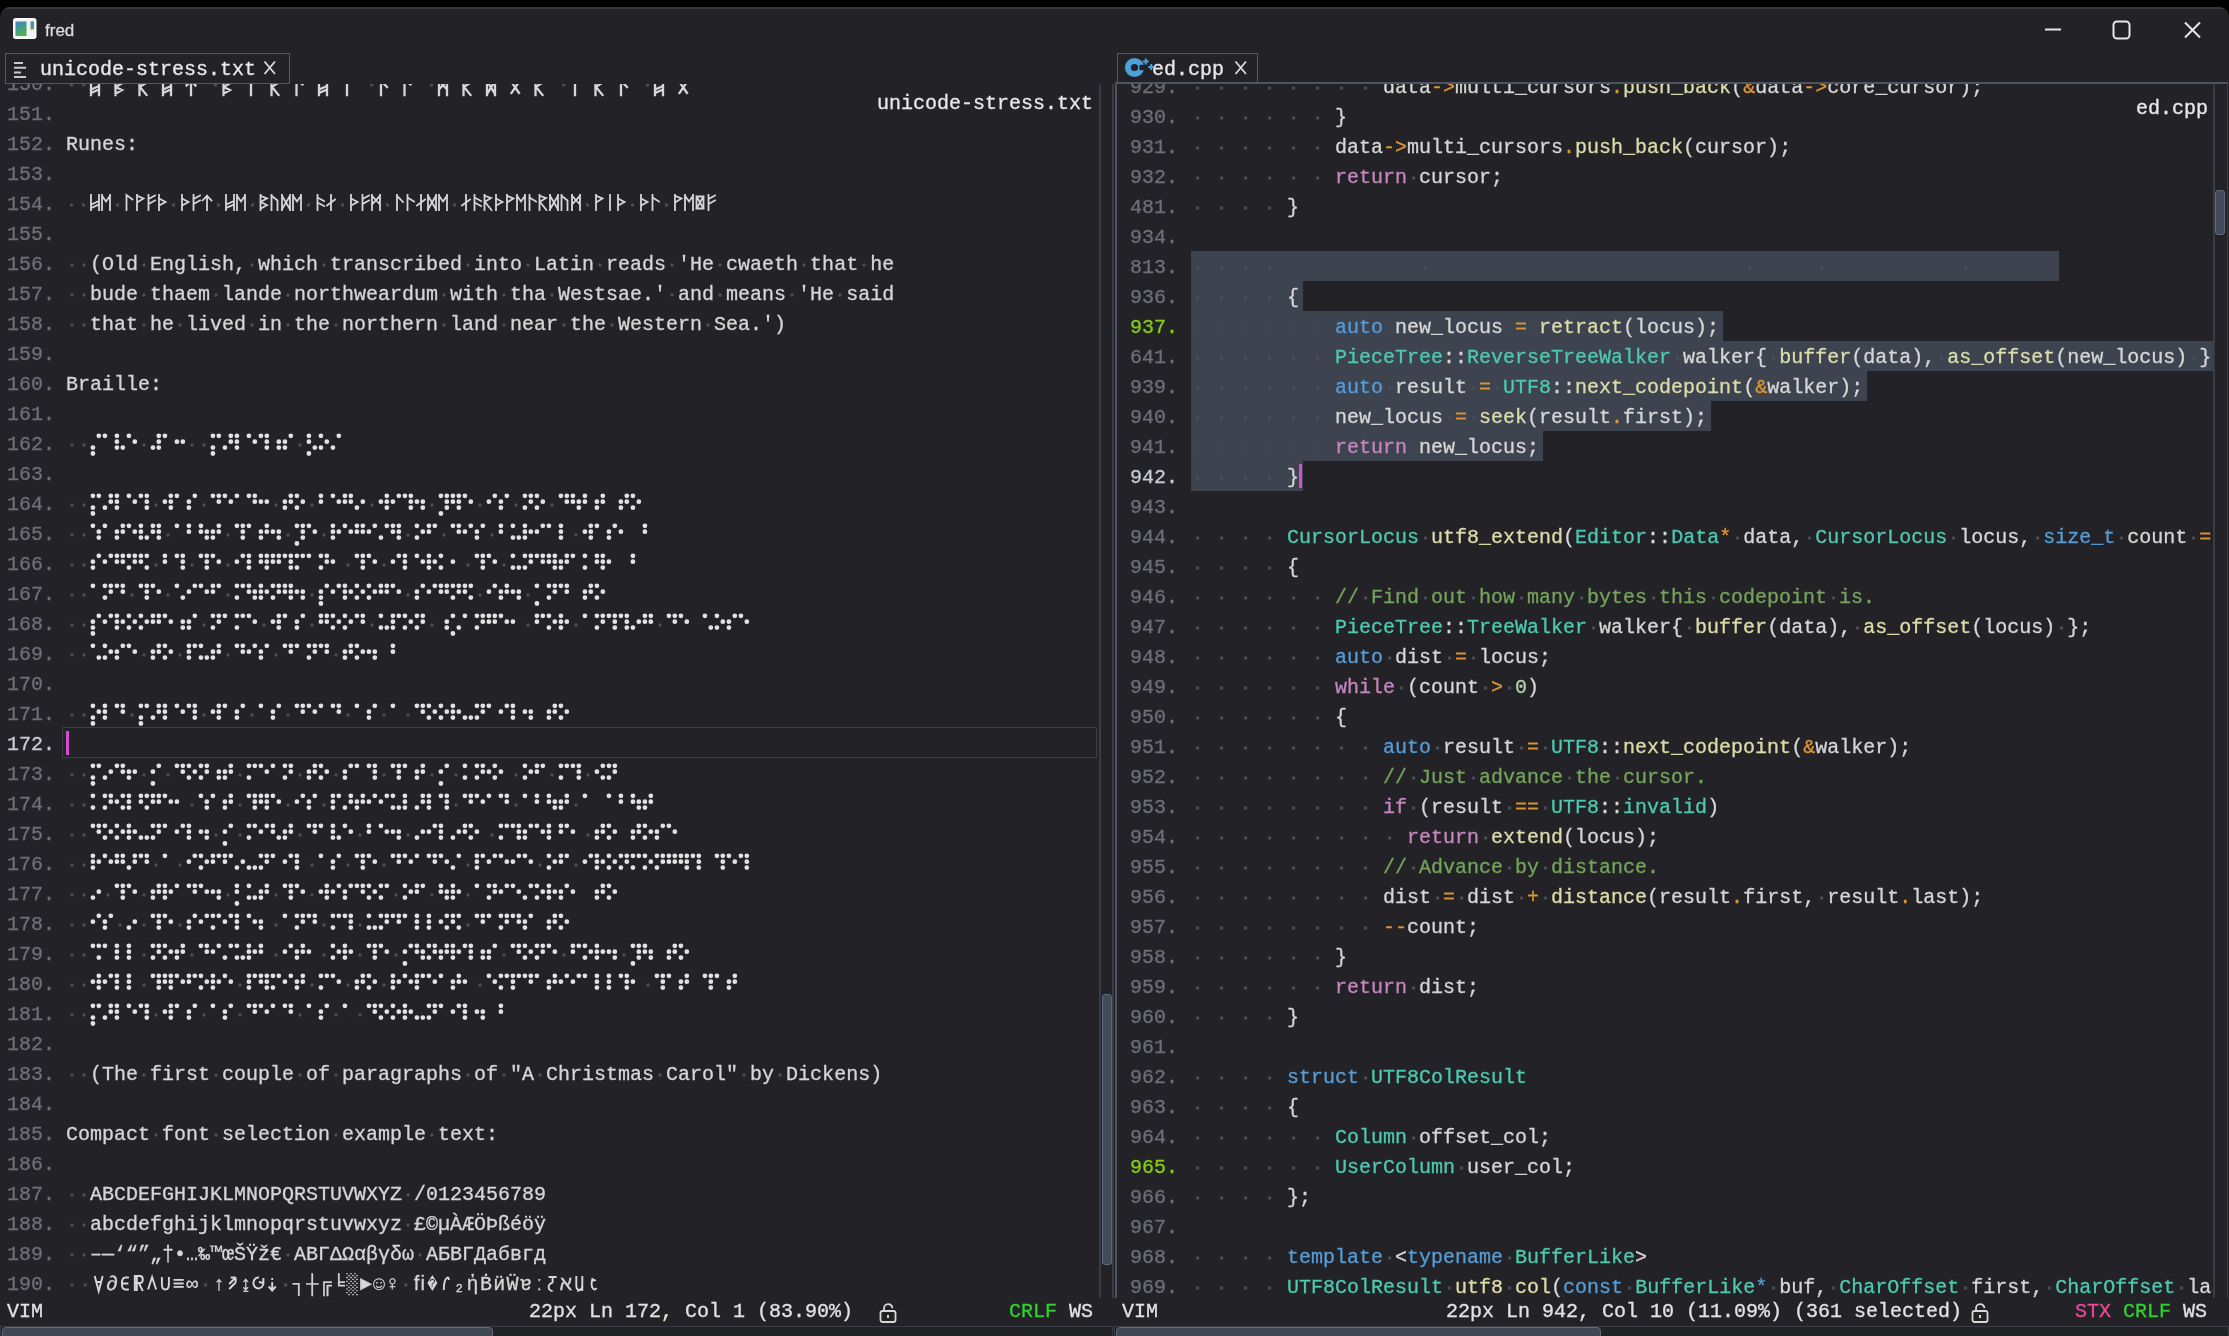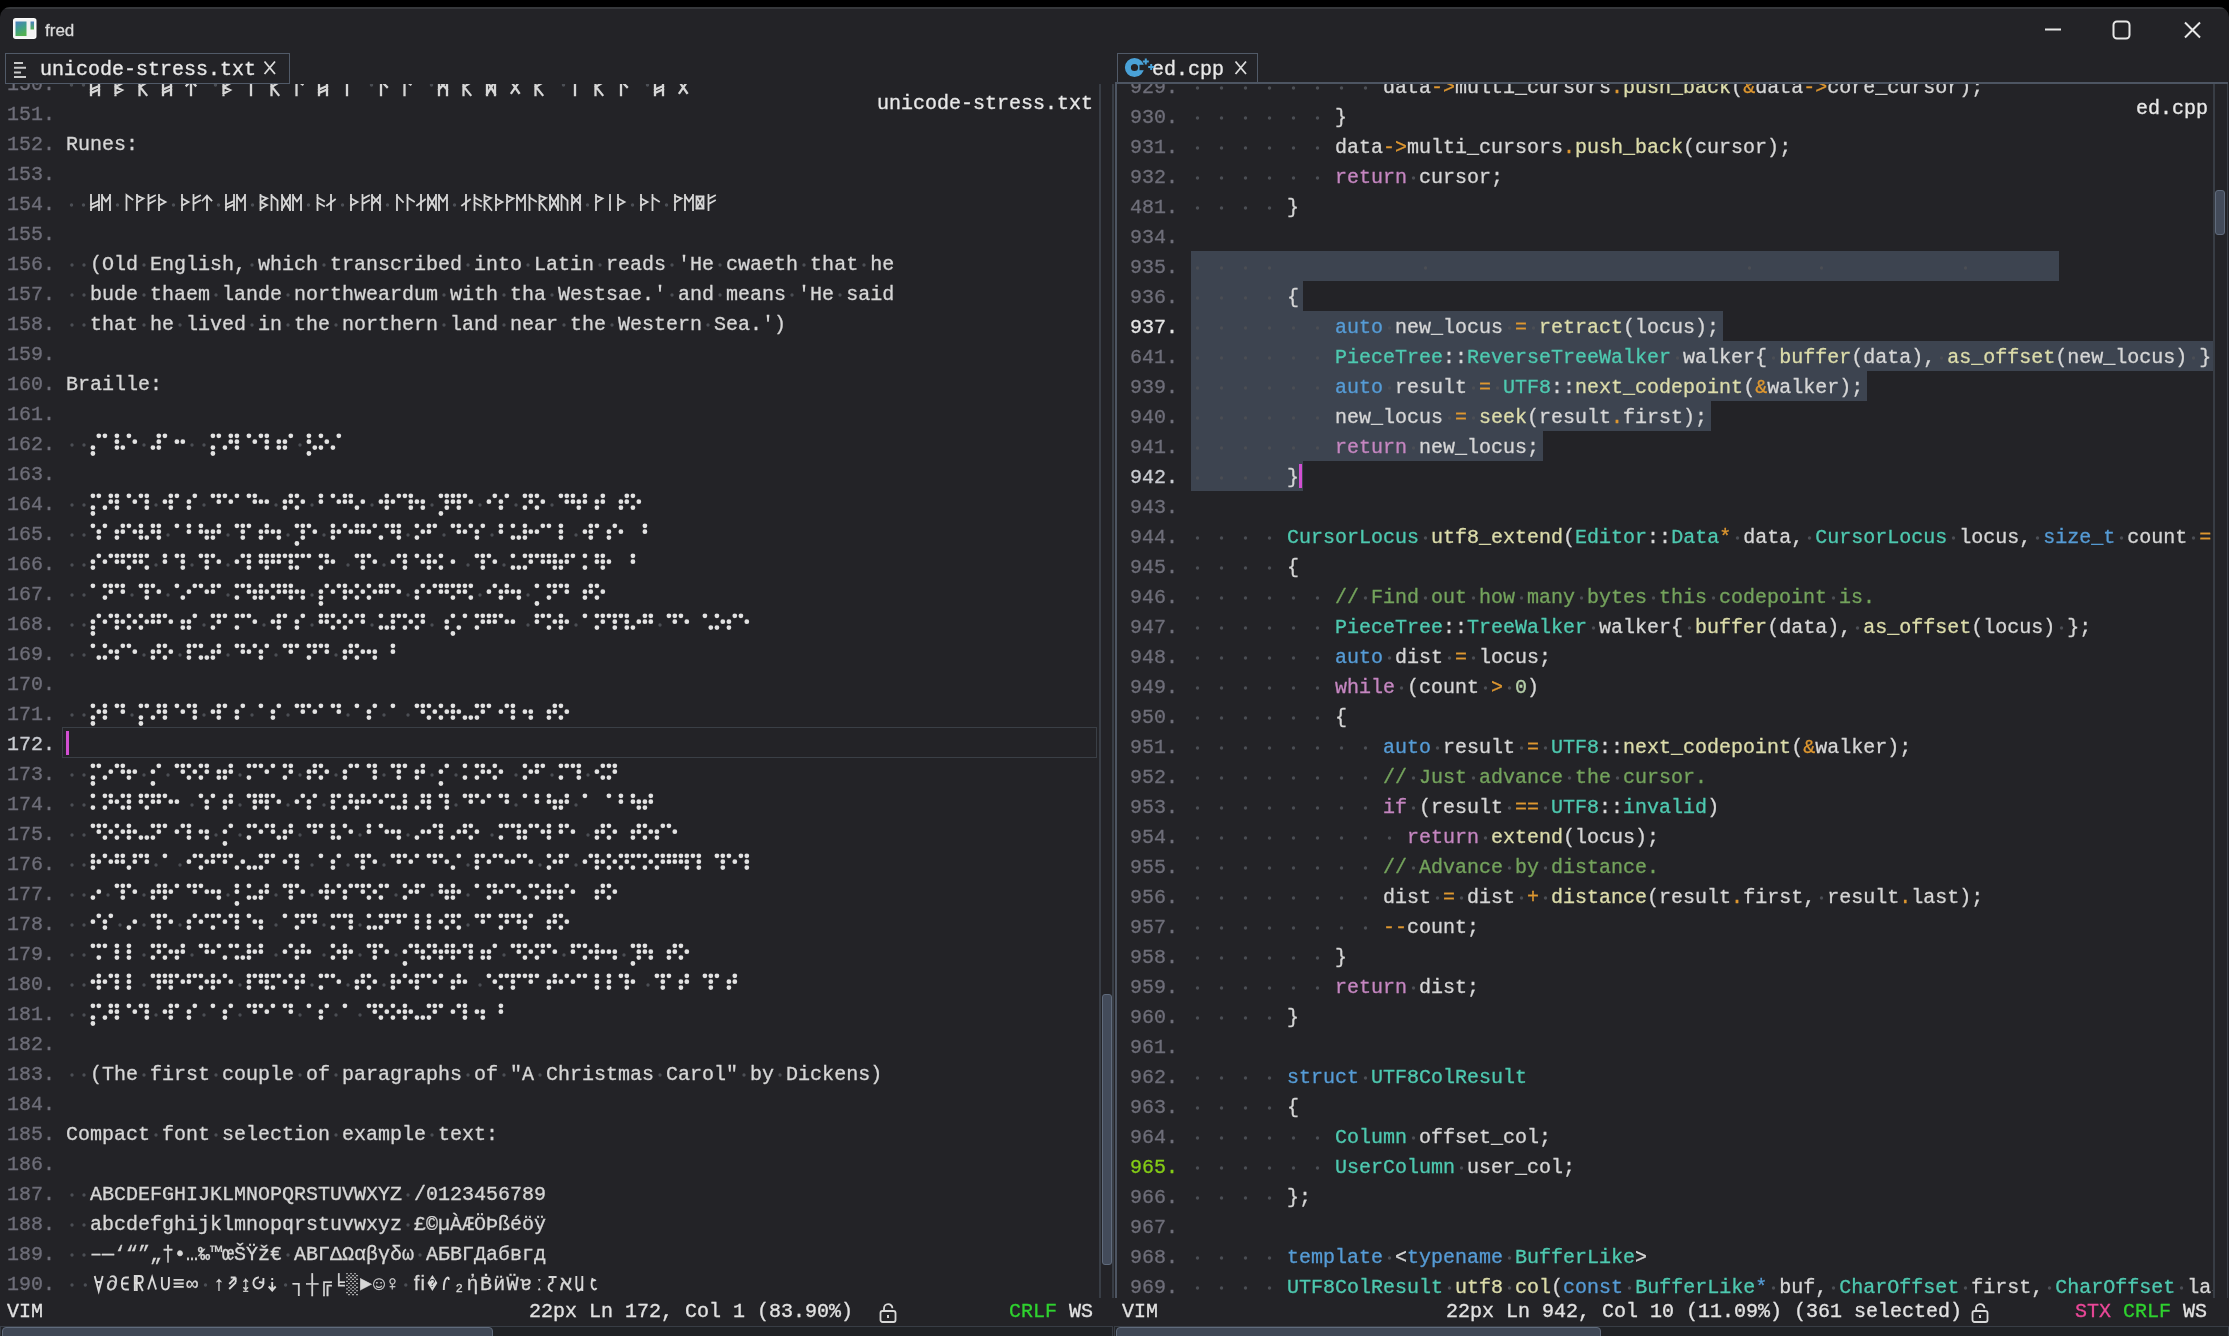--- a/index.html
+++ b/index.html
@@ -233,24 +233,24 @@
       <div class="t" style="left:266.5px;top:-13px"><span>data</span><span class="o">-&gt;</span><span>multi_cursors</span><span class="o">.</span><span class="y">push_back</span><span>(</span><span class="o">&amp;</span><span>data</span><span class="o">-&gt;</span><span>core_cursor);</span></div>
       <div class="num" style="left:1.5px;top:17px;color:#6e6e79">930.</div>
       <div class="t" style="left:218.5px;top:17px"><span>}</span></div>
       <div class="num" style="left:1.5px;top:47px;color:#6e6e79">931.</div>
       <div class="t" style="left:218.5px;top:47px"><span>data</span><span class="o">-&gt;</span><span>multi_cursors</span><span class="o">.</span><span class="y">push_back</span><span>(cursor);</span></div>
       <div class="num" style="left:1.5px;top:77px;color:#6e6e79">932.</div>
       <div class="t" style="left:218.5px;top:77px"><span class="p">return</span><span> cursor;</span></div>
       <div class="num" style="left:1.5px;top:107px;color:#6e6e79">481.</div>
       <div class="t" style="left:170.5px;top:107px"><span>}</span></div>
       <div class="num" style="left:1.5px;top:137px;color:#6e6e79">934.</div>
-      <div class="num" style="left:1.5px;top:167px;color:#6e6e79">935.</div>
+      <div class="num" style="left:1.5px;top:167px;color:#6e6e79">813.</div>
       <div class="num" style="left:1.5px;top:197px;color:#6e6e79">936.</div>
       <div class="t" style="left:170.5px;top:197px"><span>{</span></div>
-      <div class="num" style="left:1.5px;top:227px;color:#e5e5e5">937.</div>
+      <div class="num" style="left:1.5px;top:227px;color:#84cc16">937.</div>
       <div class="t" style="left:218.5px;top:227px"><span class="b">auto</span><span> new_locus </span><span class="o">=</span><span> </span><span class="y">retract</span><span>(locus);</span></div>
       <div class="num" style="left:1.5px;top:257px;color:#6e6e79">641.</div>
       <div class="t" style="left:218.5px;top:257px"><span class="tl">PieceTree</span><span>::</span><span class="tl">ReverseTreeWalker</span><span> walker{ </span><span class="y">buffer</span><span>(data), </span><span class="y">as_offset</span><span>(new_locus) };</span></div>
       <div class="num" style="left:1.5px;top:287px;color:#6e6e79">939.</div>
       <div class="t" style="left:218.5px;top:287px"><span class="b">auto</span><span> result </span><span class="o">=</span><span> </span><span class="tl">UTF8</span><span>::</span><span class="y">next_codepoint</span><span>(</span><span class="o">&amp;</span><span>walker);</span></div>
       <div class="num" style="left:1.5px;top:317px;color:#6e6e79">940.</div>
       <div class="t" style="left:218.5px;top:317px"><span>new_locus </span><span class="o">=</span><span> </span><span class="y">seek</span><span>(result</span><span class="o">.</span><span>first);</span></div>
       <div class="num" style="left:1.5px;top:347px;color:#6e6e79">941.</div>
       <div class="t" style="left:218.5px;top:347px"><span class="p">return</span><span> new_locus;</span></div>
       <div class="num" style="left:1.5px;top:377px;color:#c9ccd2">942.</div>

